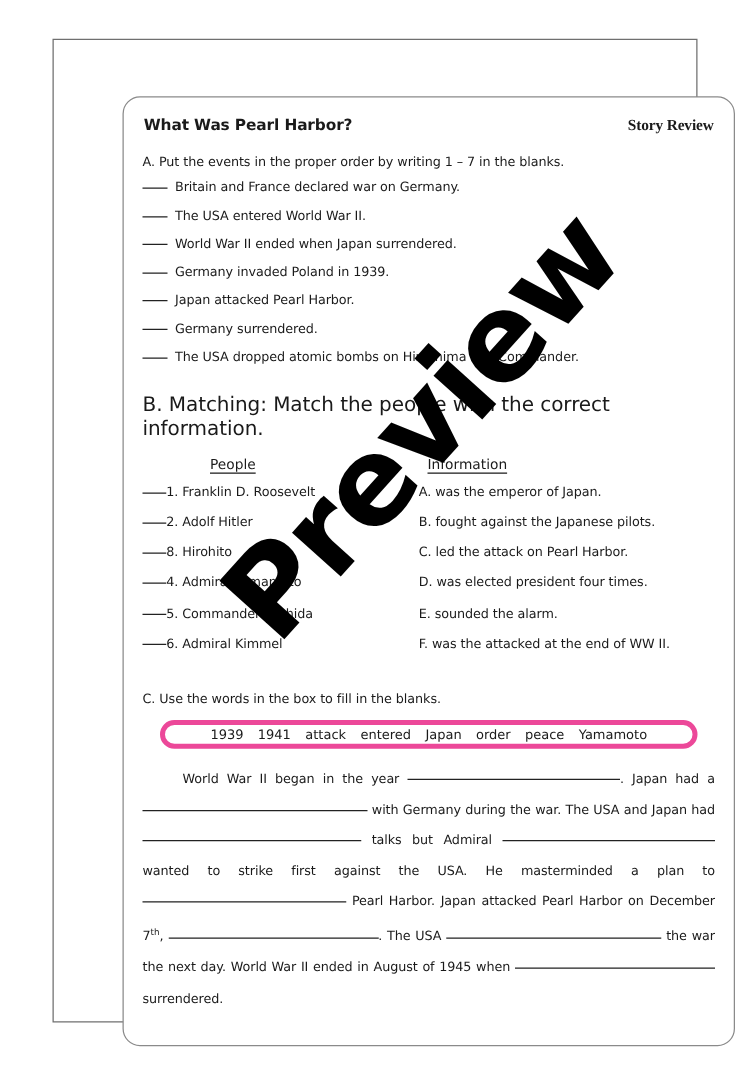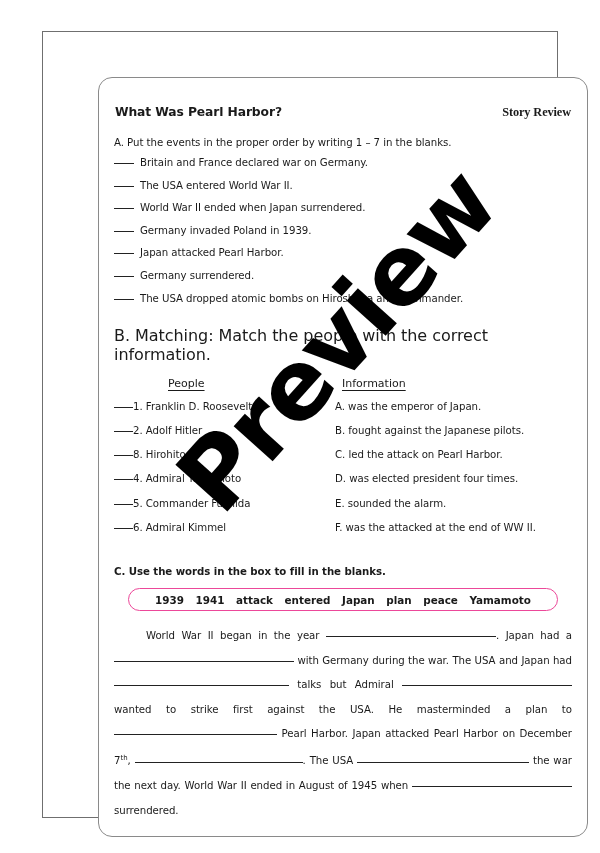--- a/index.html
+++ b/index.html
@@ -32,21 +32,21 @@
   #worksheet {
     position: absolute;
     left: 55px;
     top: 45px;
     width: 490px;
     height: 760px;
     border: 1px solid #8a8a8a;
     border-radius: 14px;
     box-sizing: border-box;
     background: #ffffff;
-    padding: 22px 14px 0 14px;
+    padding: 10px 14px 0 14px;
     overflow: hidden;
   }
 
   .sheet-header {
     display: flex;
     justify-content: space-between;
     align-items: baseline;
     font-weight: bold;
     font-size: 12.3px;
     margin: 5px 2px 0 2px;
@@ -122,35 +122,33 @@
     position: absolute;
     left: 222px;
     white-space: nowrap;
   }
 
   
   .section-c-instruction {
     font-size: 10.2px;
     margin: 20px 0 0 1px;
     letter-spacing: -0.05px;
-    font-weight: bold;
   }
   .word-box {
     margin: 11px auto 0 auto;
     width: 430px;
     height: 23px;
-    border: 1px solid #ec4899;
+    border: 4px solid #ec4899;
     border-radius: 12px;
     box-sizing: border-box;
     display: flex;
     align-items: center;
     justify-content: center;
     gap: 11.5px;
     font-size: 10.4px;
-    font-weight: bold;
   }
   .word-box .word { white-space: nowrap; }
 
   .cloze {
     margin: 13px 1px 0 1px;
     font-size: 10.2px;
     line-height: 24.4px;
     text-align: justify;
     text-indent: 32px;
     letter-spacing: -0.05px;
@@ -237,21 +235,21 @@
     </div>
 
     <div class="section-c-instruction">C. Use the words in the box to fill in the blanks.</div>
 
     <div class="word-box">
       <span class="word">1939</span>
       <span class="word">1941</span>
       <span class="word">attack</span>
       <span class="word">entered</span>
       <span class="word">Japan</span>
-      <span class="word">plan</span>
+      <span class="word">order</span>
       <span class="word">peace</span>
       <span class="word">Yamamoto</span>
     </div>
 
     <div class="cloze"><span>World War II began in the year</span> <span class="blank" style="width:170px"></span><span>. Japan had a</span> <span class="blank" style="width:180px"></span> <span>with Germany during the war. The USA and Japan had</span> <span class="blank" style="width:175px"></span> <span>talks but Admiral</span> <span class="blank" style="width:170px"></span> <span>wanted to strike first against the USA. He masterminded a plan to</span> <span class="blank" style="width:163px"></span> <span>Pearl Harbor. Japan attacked Pearl Harbor on December 7</span><sup>th</sup><span>,</span> <span class="blank" style="width:168px"></span><span>. The USA</span> <span class="blank" style="width:172px"></span> <span>the war the next day. World War II ended in August of 1945 when</span> <span class="blank" style="width:160px"></span> <span>surrendered.</span></div>
 
   </div>
 </div>
 
 <div id="watermark">Preview</div>

